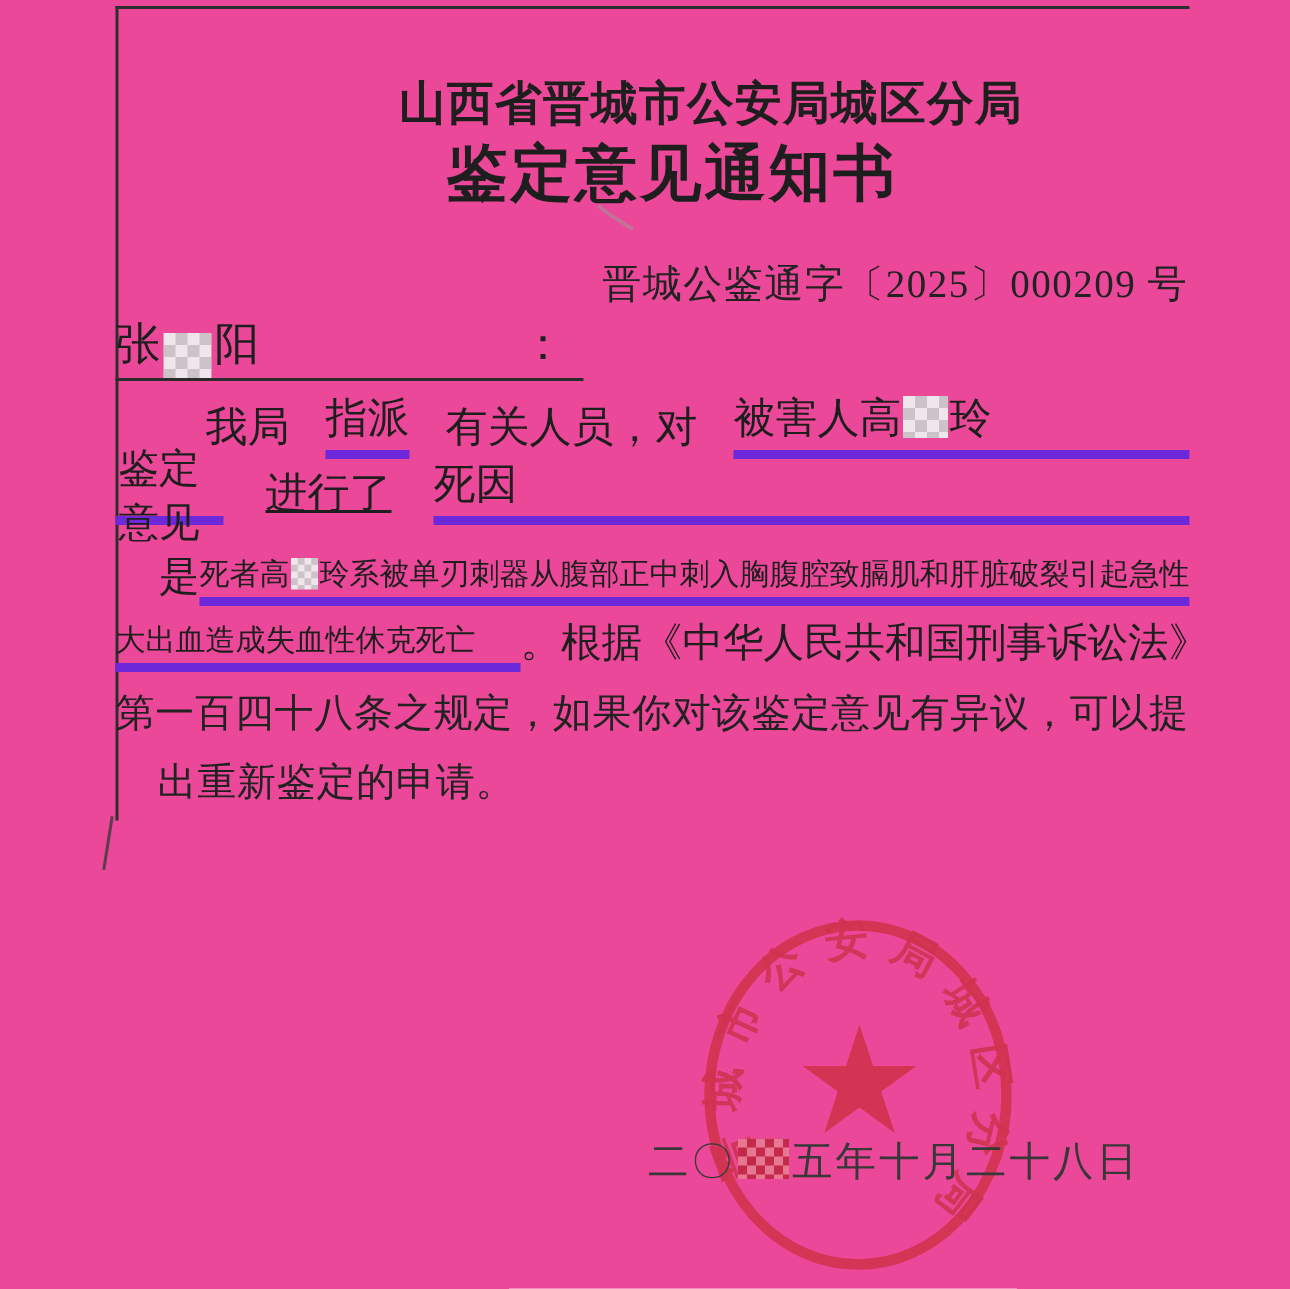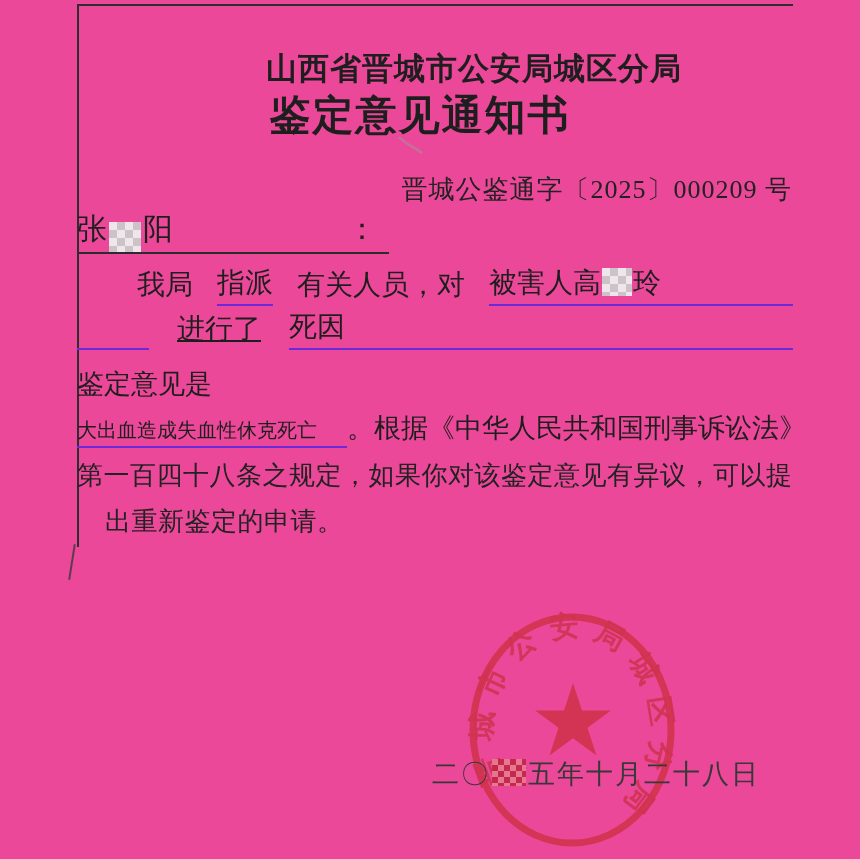--- a/index.html
+++ b/index.html
@@ -8,32 +8,32 @@
     overflow:hidden;
     font-family:"Liberation Serif","DejaVu Serif",serif;
     color:#1e1e1e;
   }
   .border-top{position:absolute;left:77px;top:4px;width:716px;height:2px;background:#2e2e2e;}
   .border-left{position:absolute;left:77px;top:4px;width:2px;height:543px;background:#2e2e2e;}
   .border-left-tail{position:absolute;left:71px;top:544px;width:2px;height:36px;background:#3a3a3a;transform:rotate(9deg);opacity:.8;}
 
   .agency{position:absolute;left:77px;top:48px;width:716px;text-align:center;
     font-size:31px;font-weight:bold;letter-spacing:1px;padding-left:78px;box-sizing:border-box;}
-  .doc-title{position:absolute;left:62px;top:88px;width:716px;text-align:center;
+  .doc-title{position:absolute;left:90px;top:88px;width:716px;text-align:center;
     font-size:41px;font-weight:bold;letter-spacing:2px;}
   .doc-number{position:absolute;top:172px;right:68px;font-size:26px;letter-spacing:1px;color:#222;}
 
   .form-row{position:absolute;left:77px;width:716px;height:44px;
     display:flex;align-items:flex-end;}
   .form-row .t{padding-bottom:2px;}
   .fz28{font-size:28px;gap:24px;}
   .fz27{font-size:27px;}
   .fz30{font-size:30px;}
   .small{font-size:20px;padding-bottom:5px;}
-  .u{border-bottom:2px solid #6d28d9;}
+  .u{border-bottom:6px solid #6d28d9;}
   .fill{flex:1 1 auto;height:0;}
   .blank{height:0;}
 
   .row-addressee{top:208px;width:312px;border-bottom:2px solid #2b2b2b;}
   .row-1{top:262px;}
   .row-2{top:306px;}
   .row-3{top:360px;text-align:right;}
   .row-4{top:404px;}
   .plain-line{position:absolute;left:77px;color:#222;}
   .line-5{top:458px;font-size:26px;letter-spacing:0.5px;width:730px;}
@@ -95,20 +95,21 @@
   </div>
 
   <div class="form-row row-2 fz28">
     <span class="blank u" style="width:72px;"></span>
     <span class="t" style="padding-left:4px;padding-right:4px;text-decoration:underline;">进行了</span>
     <span class="t u" style="flex:1 1 auto;">死因</span>
   </div>
 
   <div class="form-row row-3">
     <span class="t fz27">鉴定意见是</span>
+    <span class="t small u nowrap"><span>死者高</span><span class="mosaic mosaic-small"></span><span>玲系被单刃刺器从腹部正中刺入胸腹腔致膈肌和肝脏破裂引起急性</span></span>
   </div>
 
   <div class="form-row row-4">
     <span class="t small u pad-right-under nowrap">大出血造成失血性休克死亡</span>
     <span class="t fz27 nowrap">。根据《中华人民共和国刑事诉讼法》</span>
   </div>
 
   <div class="plain-line line-5">第一百四十八条之规定，如果你对该鉴定意见有异议，可以提</div>
   <div class="plain-line line-6">出重新鉴定的申请。</div>
 

